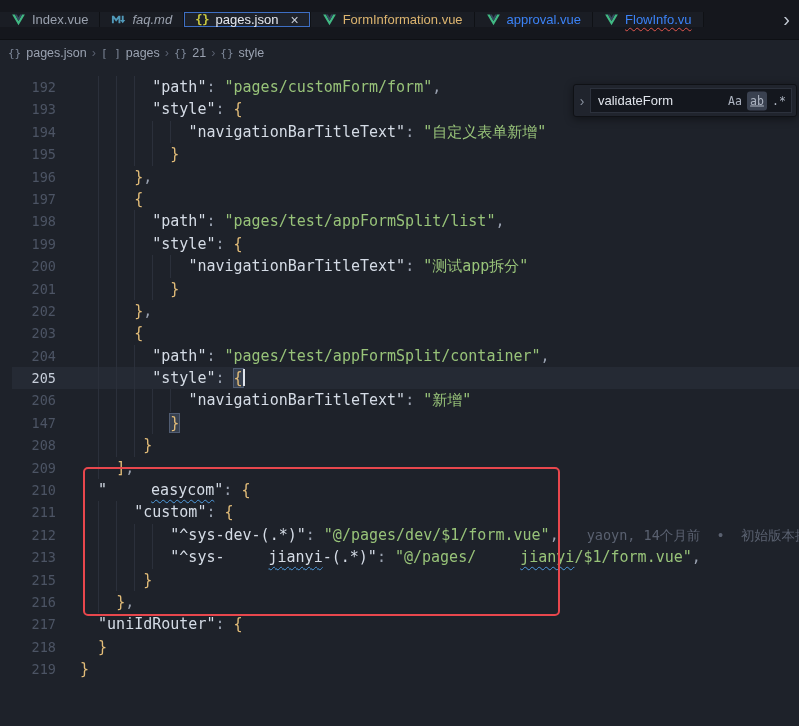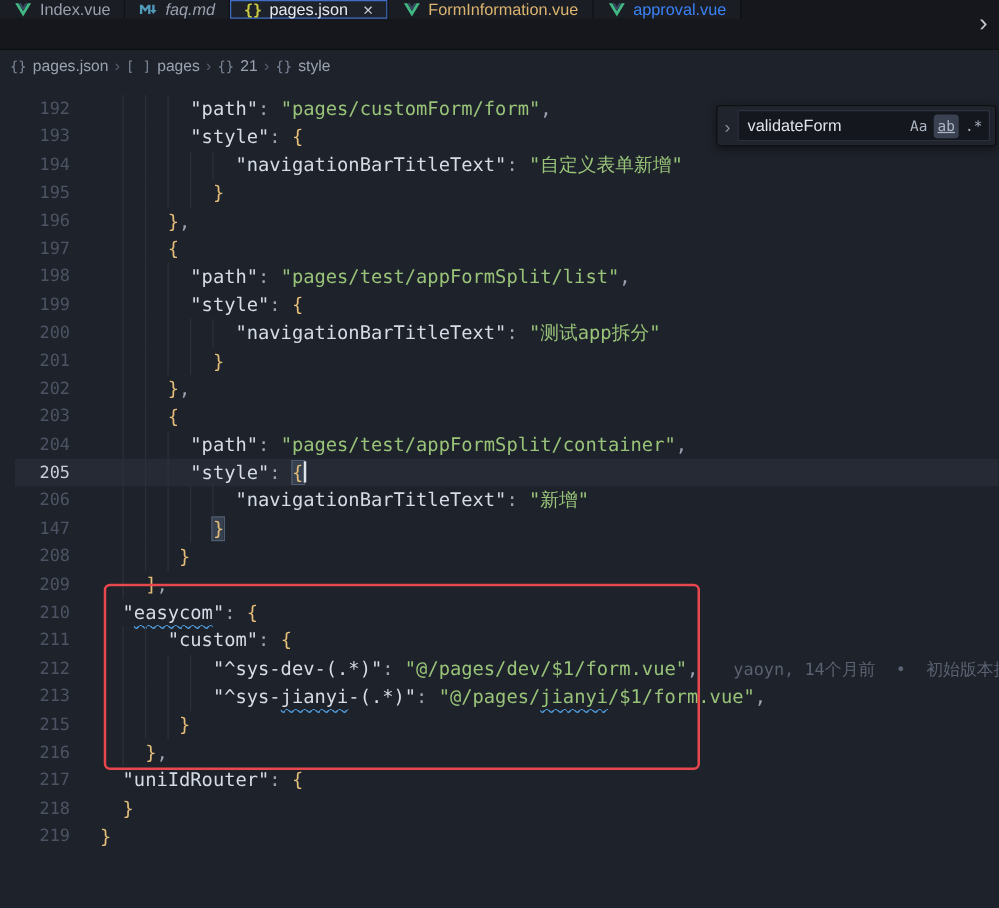--- a/index.html
+++ b/index.html
@@ -2,21 +2,21 @@
 <html><head>
 <meta charset="utf-8">
 <style>
   * { margin:0; padding:0; box-sizing:border-box; }
   html,body { width:799px; height:726px; overflow:hidden; background:#1e222a; }
   body { font-family:"Liberation Sans", sans-serif; }
   .page { position:relative; width:799px; height:726px; }
 
   
   .tabbar { height:40px; background:#15171d; display:flex; align-items:stretch; border-bottom:1px solid #0e1014; }
-  .tabs { display:flex; align-items:flex-start; }
+  .tabs { display:flex; align-items:center; }
   .tab { display:flex; align-items:center; gap:6px; padding:0 11px; font-size:13px;
          color:#99a0ad; background:#1a1d24; border-right:1px solid #0f1115; cursor:pointer; white-space:nowrap; }
   .tab .tlabel { white-space:nowrap; }
   .t-preview .tlabel { font-style:italic; }
   .t-active { background:#1e222a; color:#e6e9f0; box-shadow:inset 0 0 0 1px #3e6fc4; }
   .t-modified .tlabel { color:#dcb46f; }
   .t-untracked .tlabel { color:#3b82f6; }
   .err-squiggle { text-decoration:underline wavy #e0564f 1px; text-underline-offset:3px; }
   .tclose { margin-left:6px; color:#c8cdd6; font-size:14px; line-height:1; }
   .tab-overflow { margin-left:auto; display:flex; align-items:center; padding:0 9px; color:#c2c8d2; font-size:20px; cursor:pointer; }
@@ -34,21 +34,21 @@
   .cl { position:relative; height:22.4px; line-height:22.4px; white-space:pre; }
   .cl.cur { background:#252a34; }
   .ln { position:absolute; left:0; top:0; width:44px; text-align:right; color:#4c5464; font-size:13.5px; cursor:pointer; }
   .cl.cur .ln { color:#c6cdd9; }
   .ct { display:inline-block; padding-left:68px; }
   .guide { position:absolute; top:0; bottom:0; width:1px; background:#2b303b; }
   .k { color:#d5dce6; }
   .s { color:#98c379; }
   .b { color:#e3bd79; }
   .d { color:#9aa2b1; }
-  .sq { text-decoration:underline wavy #4f9ddf 1px; text-underline-offset:4px; }
+  .sq { text-decoration:underline wavy #4f9ddf 1px; text-underline-offset:4px;margin-left:44px; }
   .bm { background:#37404f; box-shadow:0 0 0 1px #505c72; }
   .caret { display:inline-block; width:2px; height:17px; background:#e0e5ec; vertical-align:-3px; }
   .blame { color:#5a6170; font-size:13.5px; margin-left:28px; }
 
   
   .annotation-box { position:absolute; left:83px; top:467px; width:477px; height:149px;
                     border:2px solid #e8474d; border-radius:5px; z-index:6; pointer-events:none; }
 
   
   .find { position:absolute; top:84px; right:2px; width:224px; height:33px; background:#20242d;
@@ -95,20 +95,27 @@
             <path fill="#35495e" d="M6.1 4h3.2L12 8.7 14.7 4h3.2L12 14.2z"></path>
           </svg>
           <span class="tlabel">FormInformation.vue</span>
         </div>
         <div class="tab t-untracked">
           <svg width="15" height="15" viewBox="0 0 24 24">
             <path fill="#41b883" d="M1.8 4h4.3L12 14.2 17.9 4h4.3L12 21.2z"></path>
             <path fill="#35495e" d="M6.1 4h3.2L12 8.7 14.7 4h3.2L12 14.2z"></path>
           </svg>
           <span class="tlabel">approval.vue</span>
+        </div>
+        <div class="tab t-untracked">
+          <svg width="15" height="15" viewBox="0 0 24 24">
+            <path fill="#41b883" d="M1.8 4h4.3L12 14.2 17.9 4h4.3L12 21.2z"></path>
+            <path fill="#35495e" d="M6.1 4h3.2L12 8.7 14.7 4h3.2L12 14.2z"></path>
+          </svg>
+          <span class="tlabel err-squiggle">FlowInfo.vu</span>
         </div>
       </div>
     <div class="tab-overflow">›</div>
   </div>
 
   <div class="breadcrumbs">
       <span class="bc-item">
         <span class="bc-ic">{}</span>
         <span>pages.json</span>
       </span>

